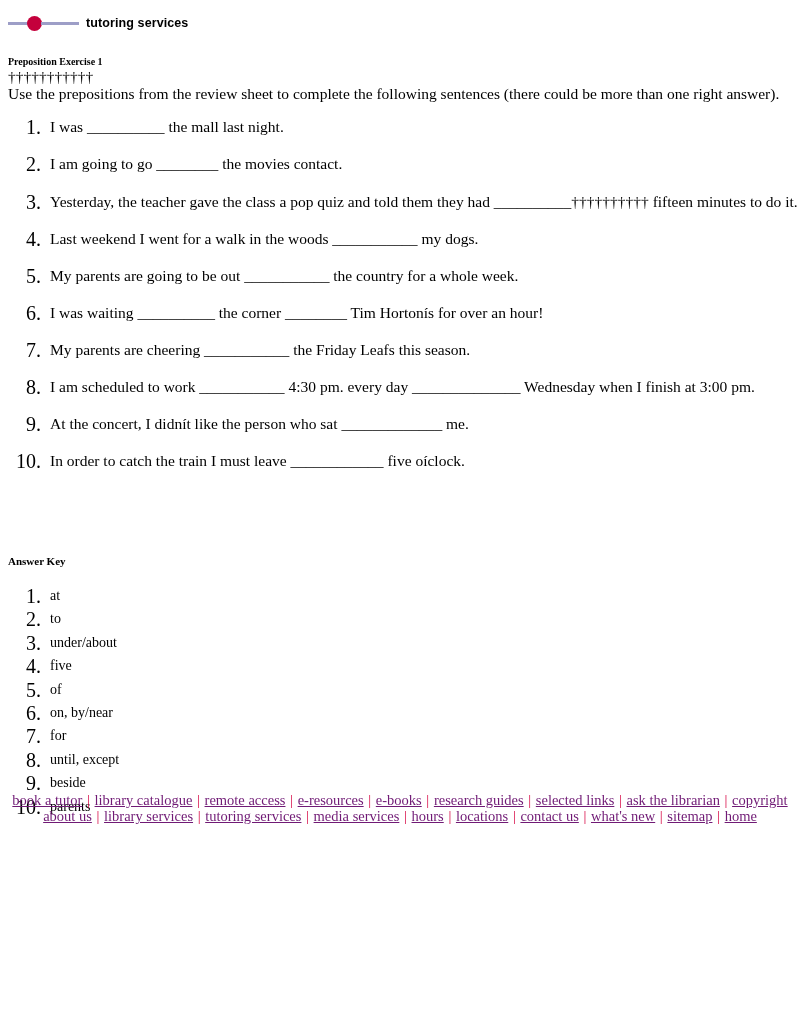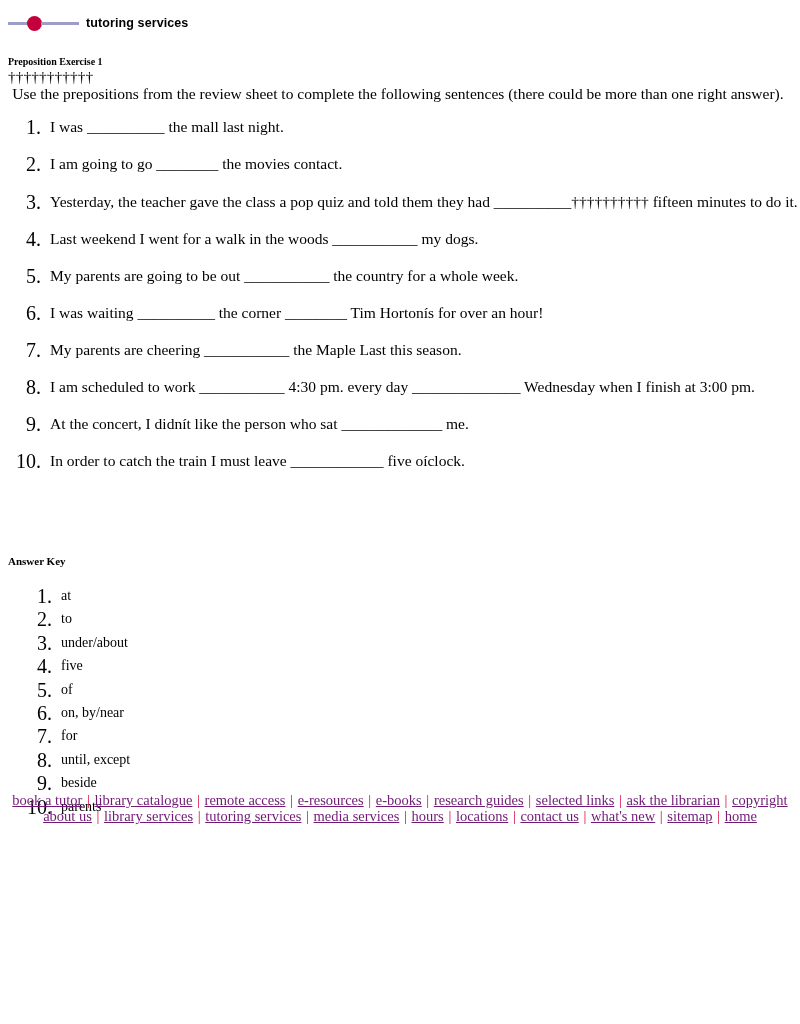--- a/index.html
+++ b/index.html
@@ -76,21 +76,20 @@
     letter-spacing: 0px;
     margin: 0;
     white-space: pre;
   }
 
   .instructions {
     font-size: 15.5px;
     line-height: 1.18;
     margin: 0;
     width: 780px;
-    text-align: center;
   }
 
   
   ol.exercise-list {
     margin: 14px 0 16px 0;
     padding-left: 38px;
     list-style-type: decimal;
     font-size: 20px;           
     line-height: 1.0;
   }
@@ -122,21 +121,21 @@
     position: absolute;
     left: 8px;
     top: 586px;
     margin: 0;
     padding-left: 38px;
     list-style-type: decimal;
     font-size: 20px;
     line-height: 1.0;
   }
   ol.answer-list > li {
-    margin: 0 0 3px 11px;
+    margin: 0 0 3px 0;
     padding-left: 4px;
   }
   ol.answer-list > li .a-text {
     font-size: 14px;
     line-height: 1.1;
     display: block;
     position: relative;
     top: -3px;
     white-space: nowrap;
   }
@@ -191,21 +190,21 @@
     <li>
         <span class="q-text">Last weekend I went for a walk in the woods ___________ my dogs.</span>
       </li>
     <li>
         <span class="q-text">My parents are going to be out ___________ the country for a whole week.</span>
       </li>
     <li>
         <span class="q-text">I was waiting __________ the corner ________ Tim Hortonís for over an hour!</span>
       </li>
     <li>
-        <span class="q-text">My parents are cheering ___________ the Maple Last this season.</span>
+        <span class="q-text">My parents are cheering ___________ the Friday Leafs this season.</span>
       </li>
     <li>
         <span class="q-text">I am scheduled to work ___________ 4:30 pm. every day ______________ Wednesday when I finish at 3:00 pm.</span>
       </li>
     <li>
         <span class="q-text">At the concert, I didnít like the person who sat _____________ me.</span>
       </li>
     <li>
         <span class="q-text">In order to catch the train I must leave ____________ five oíclock.</span>
       </li>

